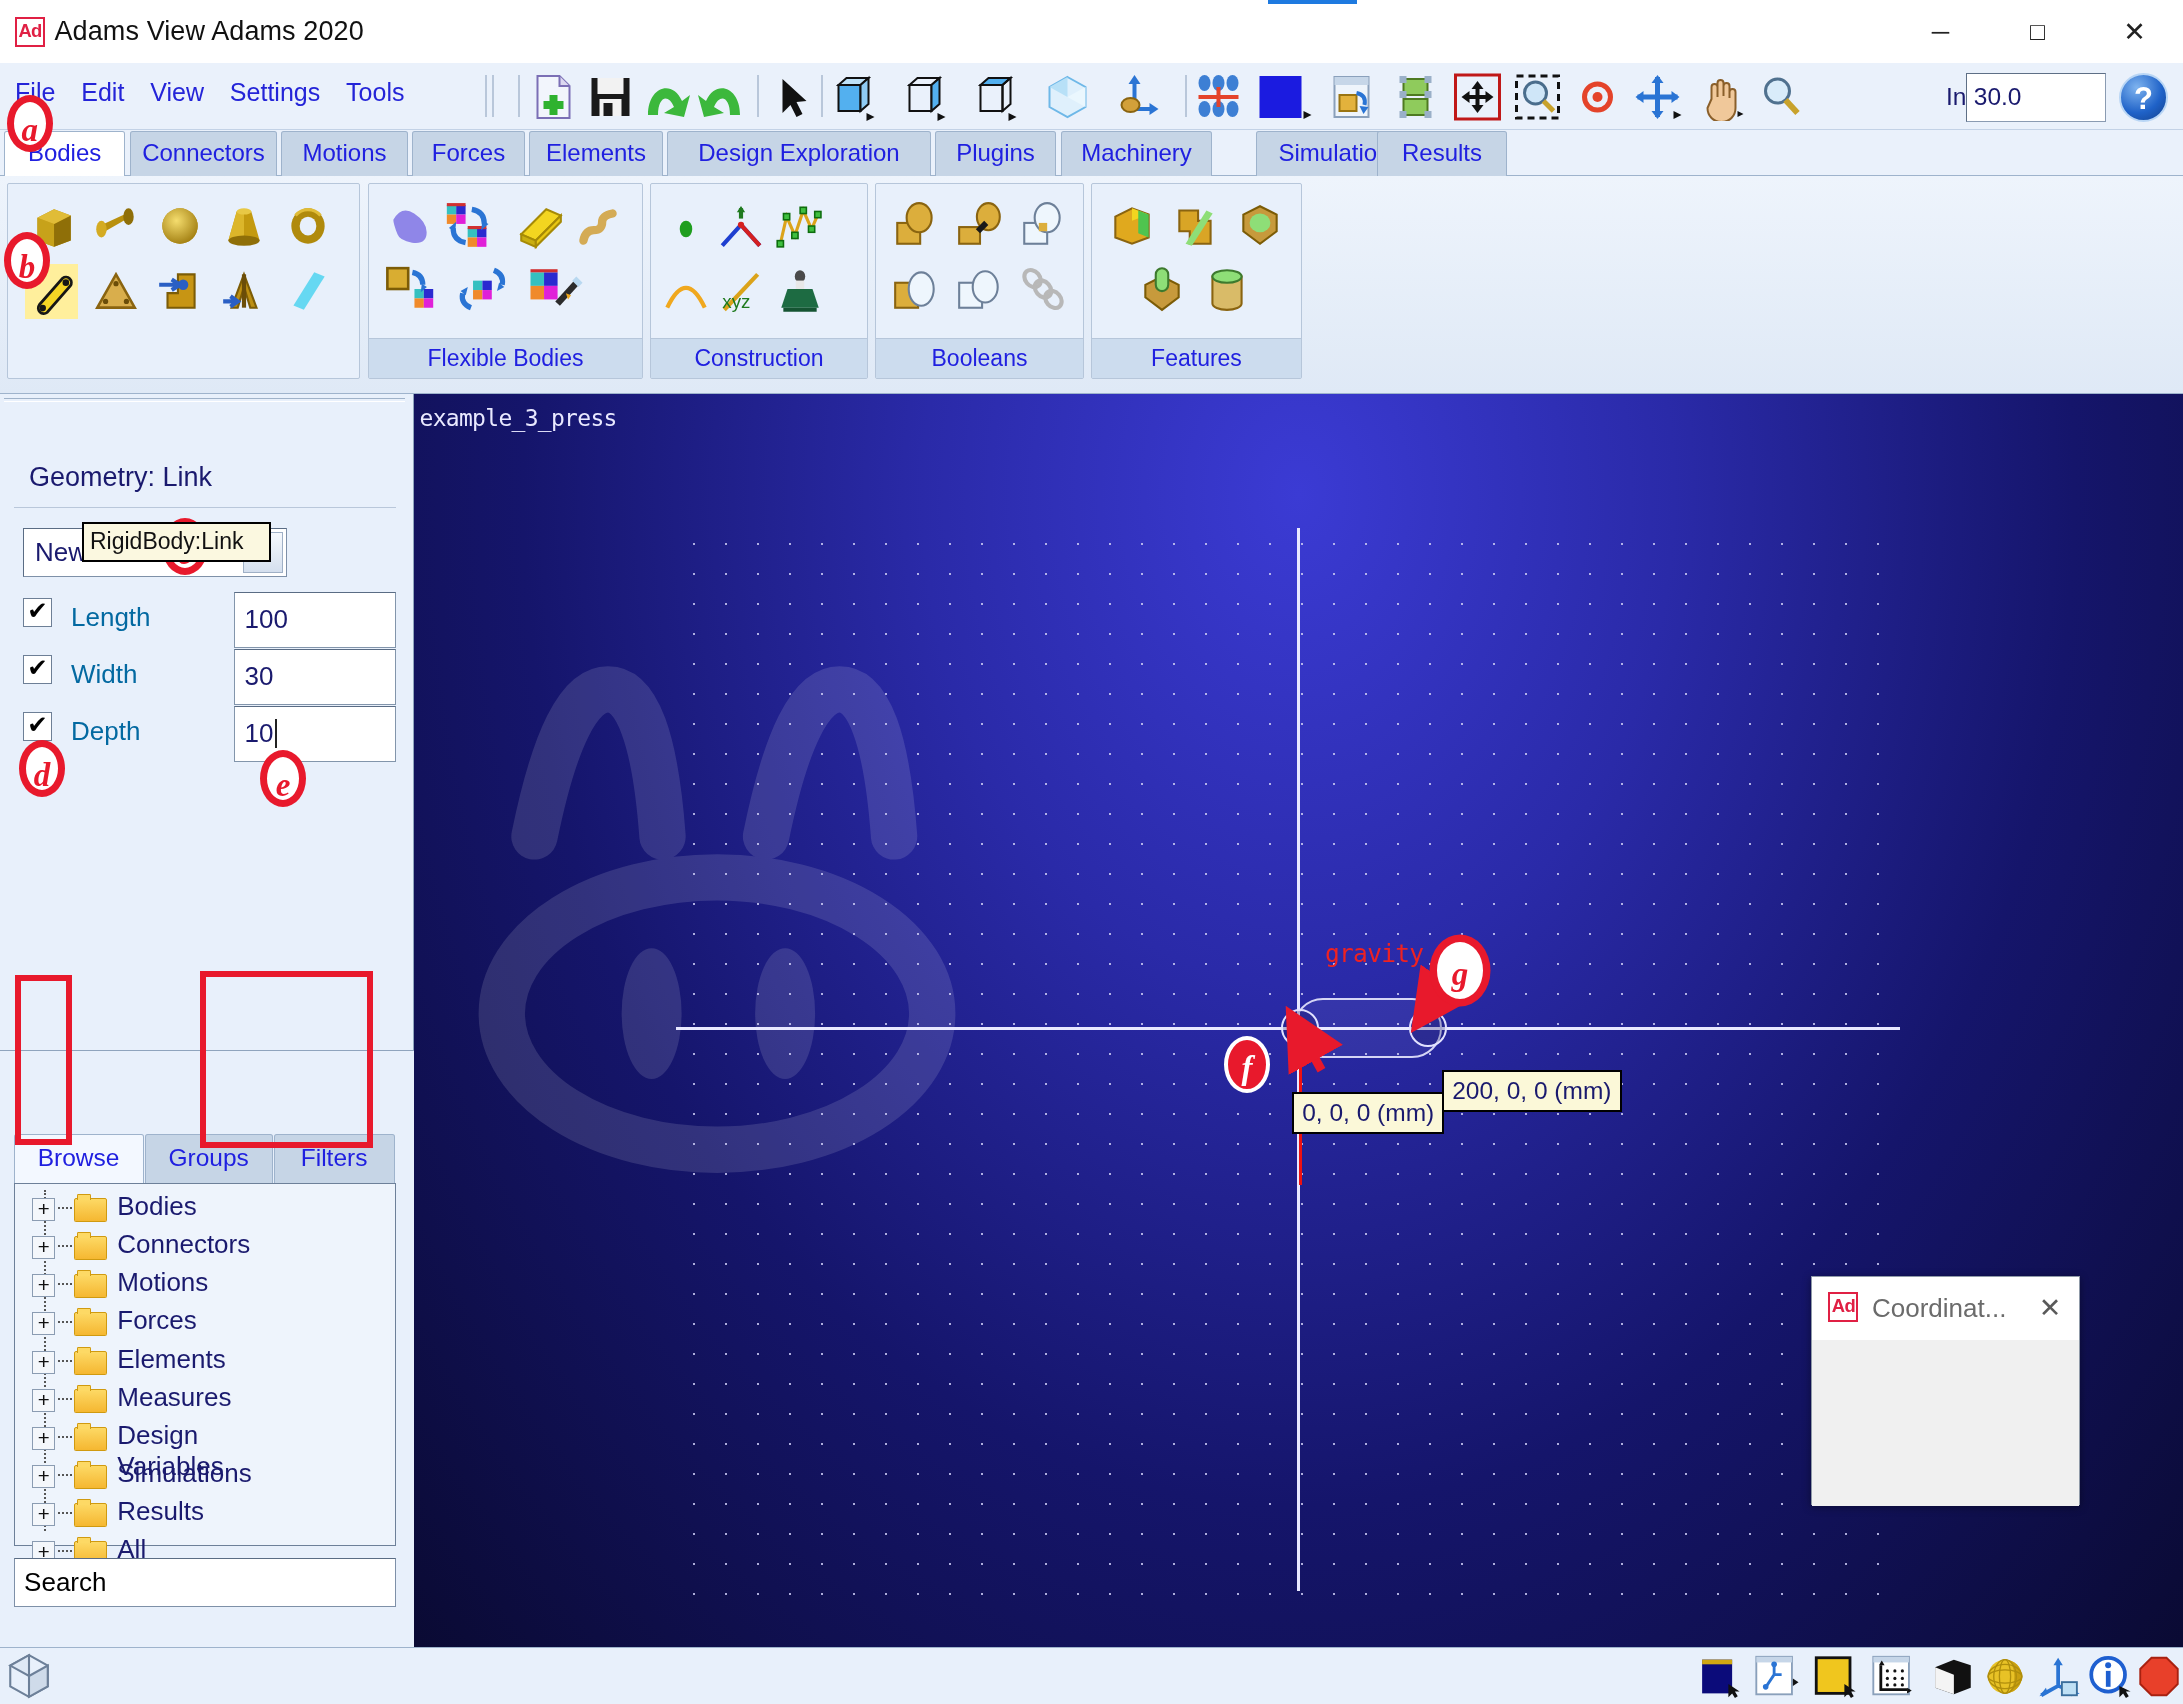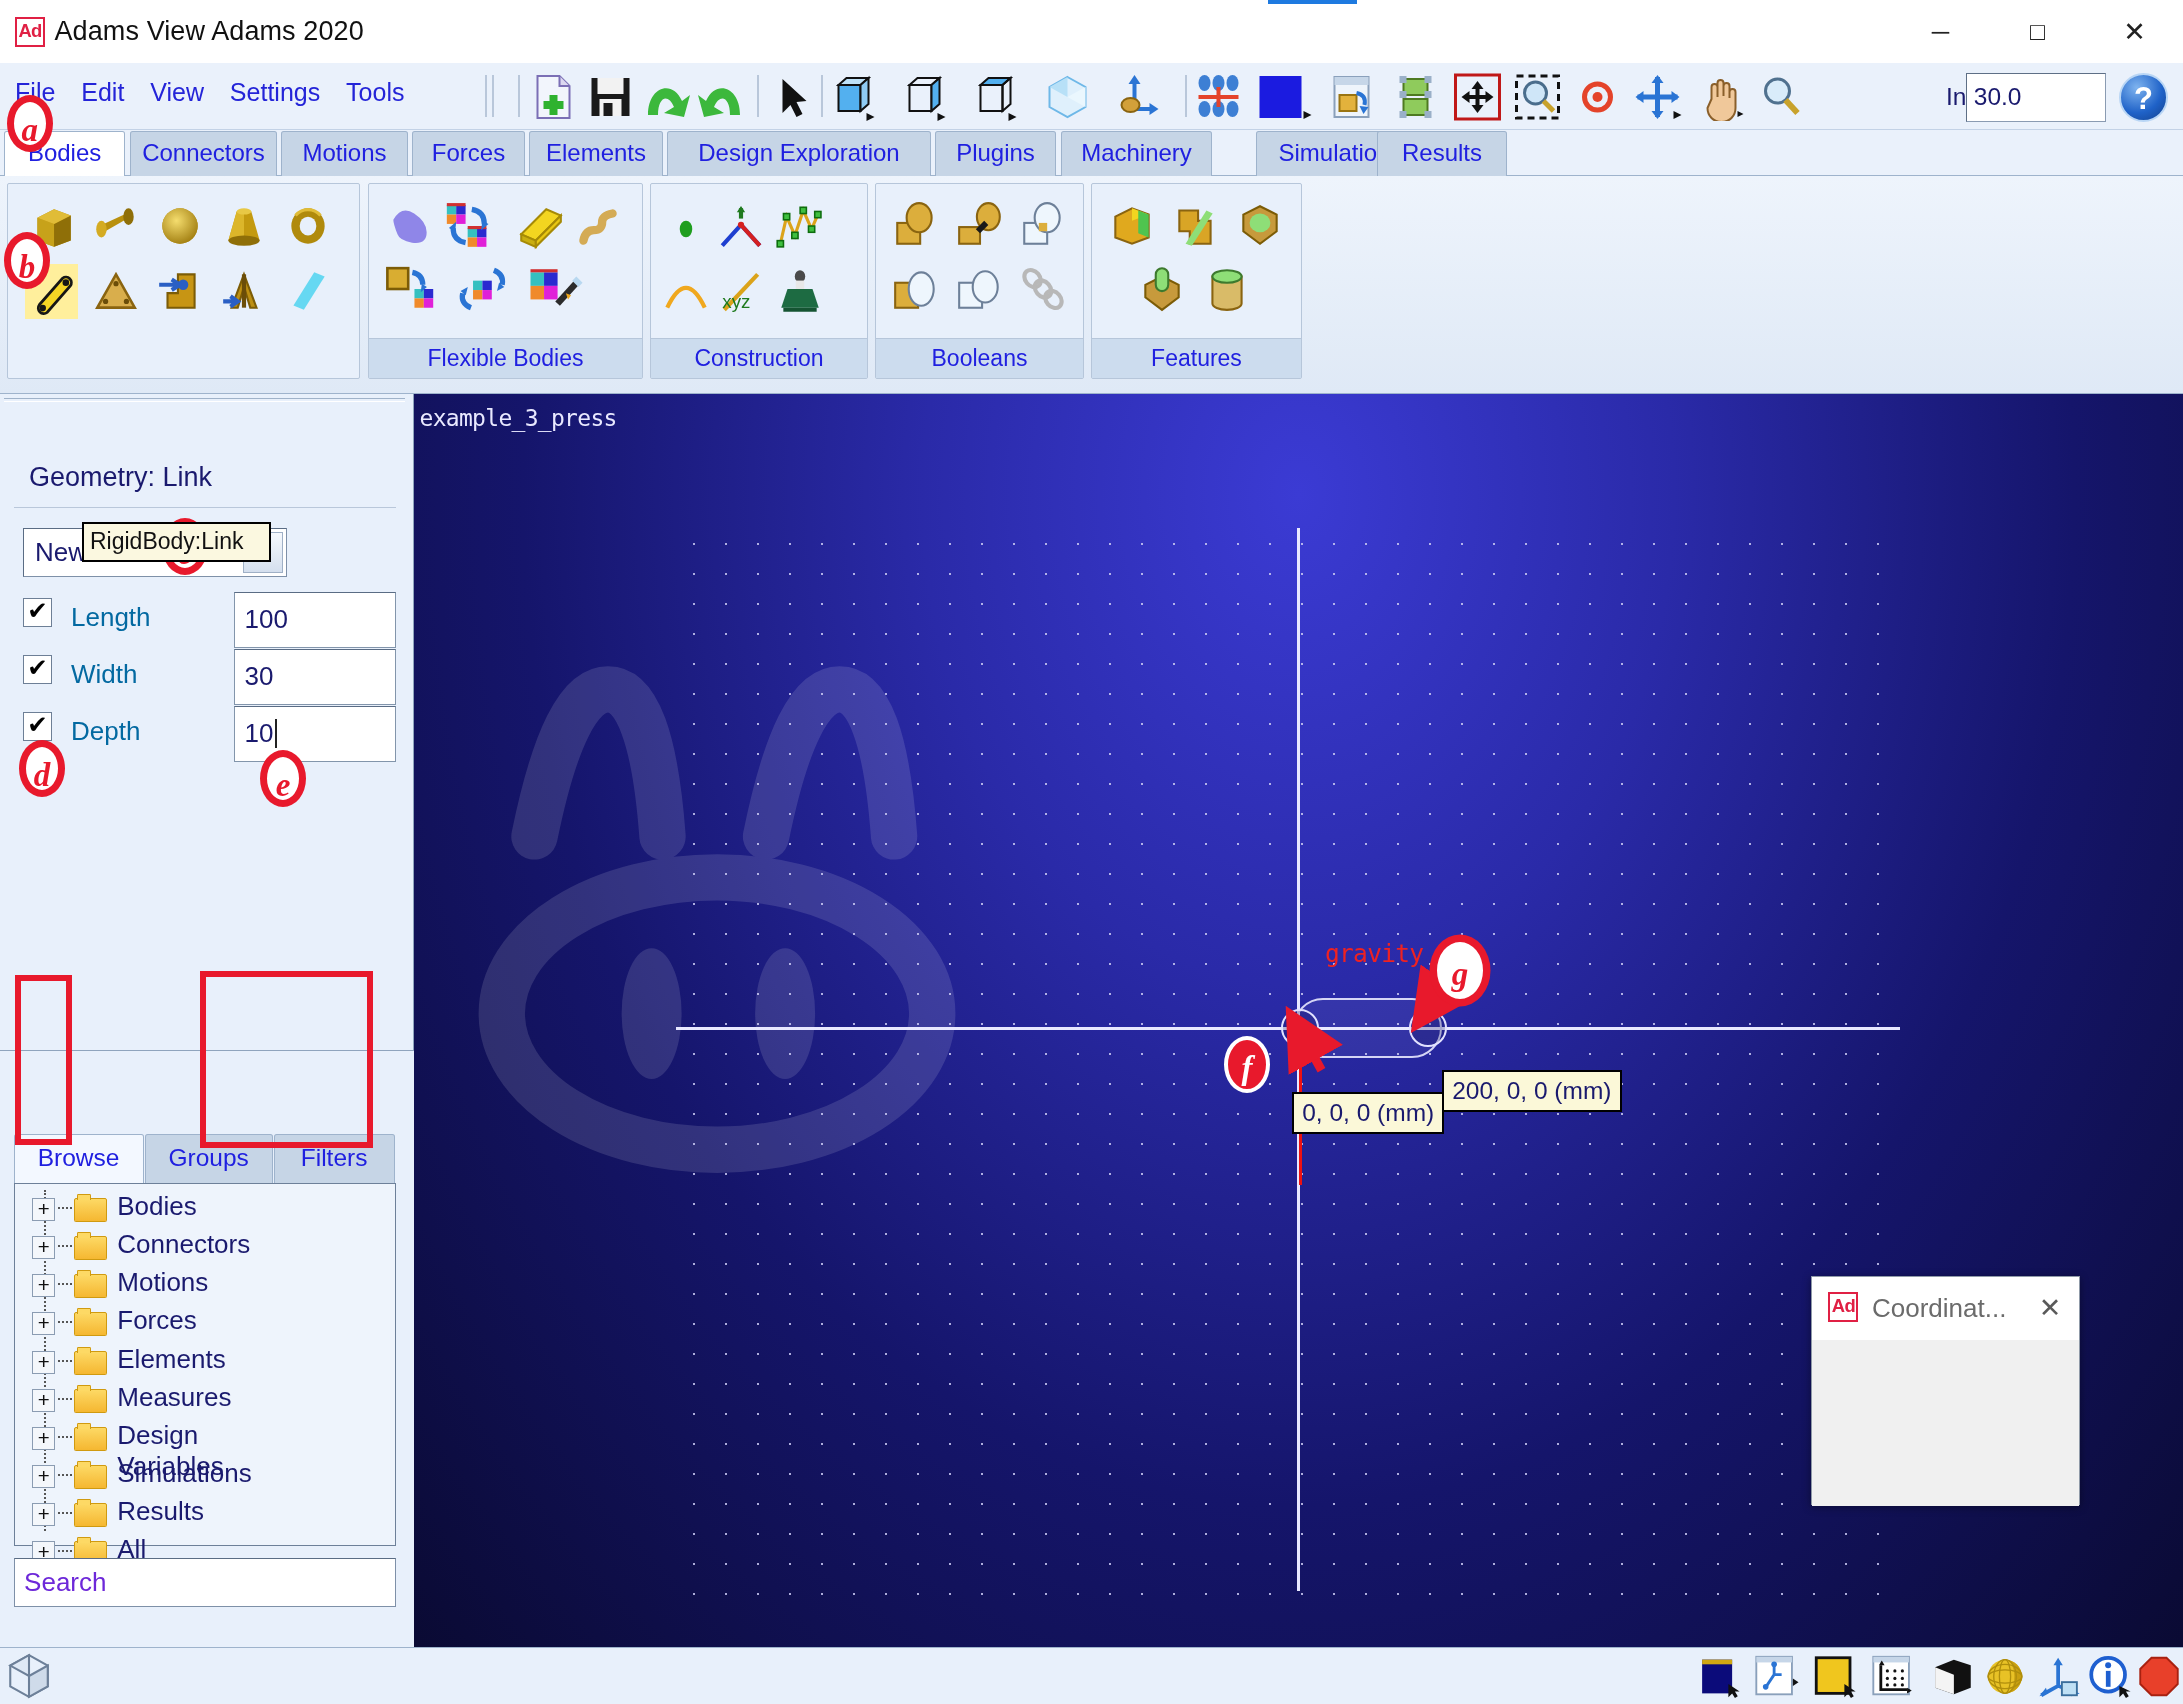--- a/index.html
+++ b/index.html
@@ -174,21 +174,21 @@
   .tfolder:before {
     content:""; position:absolute; left:1.4px; top:-4.8px; width:12.3px; height:4.8px;
     background:#fdd965; border:1.4px solid #d09a10; border-bottom:none; border-radius:1.4px 1.4px 0 0;
   }
   .tlabel { position:absolute; left:85px; top:0; font-size:26px; color:#1a1a6e; }
   .tvline { position:absolute; left:29px; top:5.5px; width:2px; height:341px;
             border-left:2px dotted #555; }
   .searchbox {
     position:absolute; left:13.6px; top:507px; width:382px; height:49px;
     background:#fff; border:1.4px solid #7e90a8; border-top-color:#5a6c84;
-    font-size:26px; color:#6d28d9; padding-left:9.5px; line-height:46px;
+    font-size:26px; color:#000000; padding-left:9.5px; line-height:46px;
   }
 
   
   .viewport {
     position:absolute; left:414px; top:394px; width:1769px; height:1253px;
     background:radial-gradient(ellipse at 50% 8%, #3b3bd4 0%, #2a2aa8 30%, #15156b 62%, #0a0a33 100%);
     overflow:hidden;
   }
   .vp-title { position:absolute; left:5.5px; top:11px; font-size:23px; color:#e9e9ff;
               font-family:"DejaVu Sans Mono", monospace; letter-spacing:-0.7px; }

